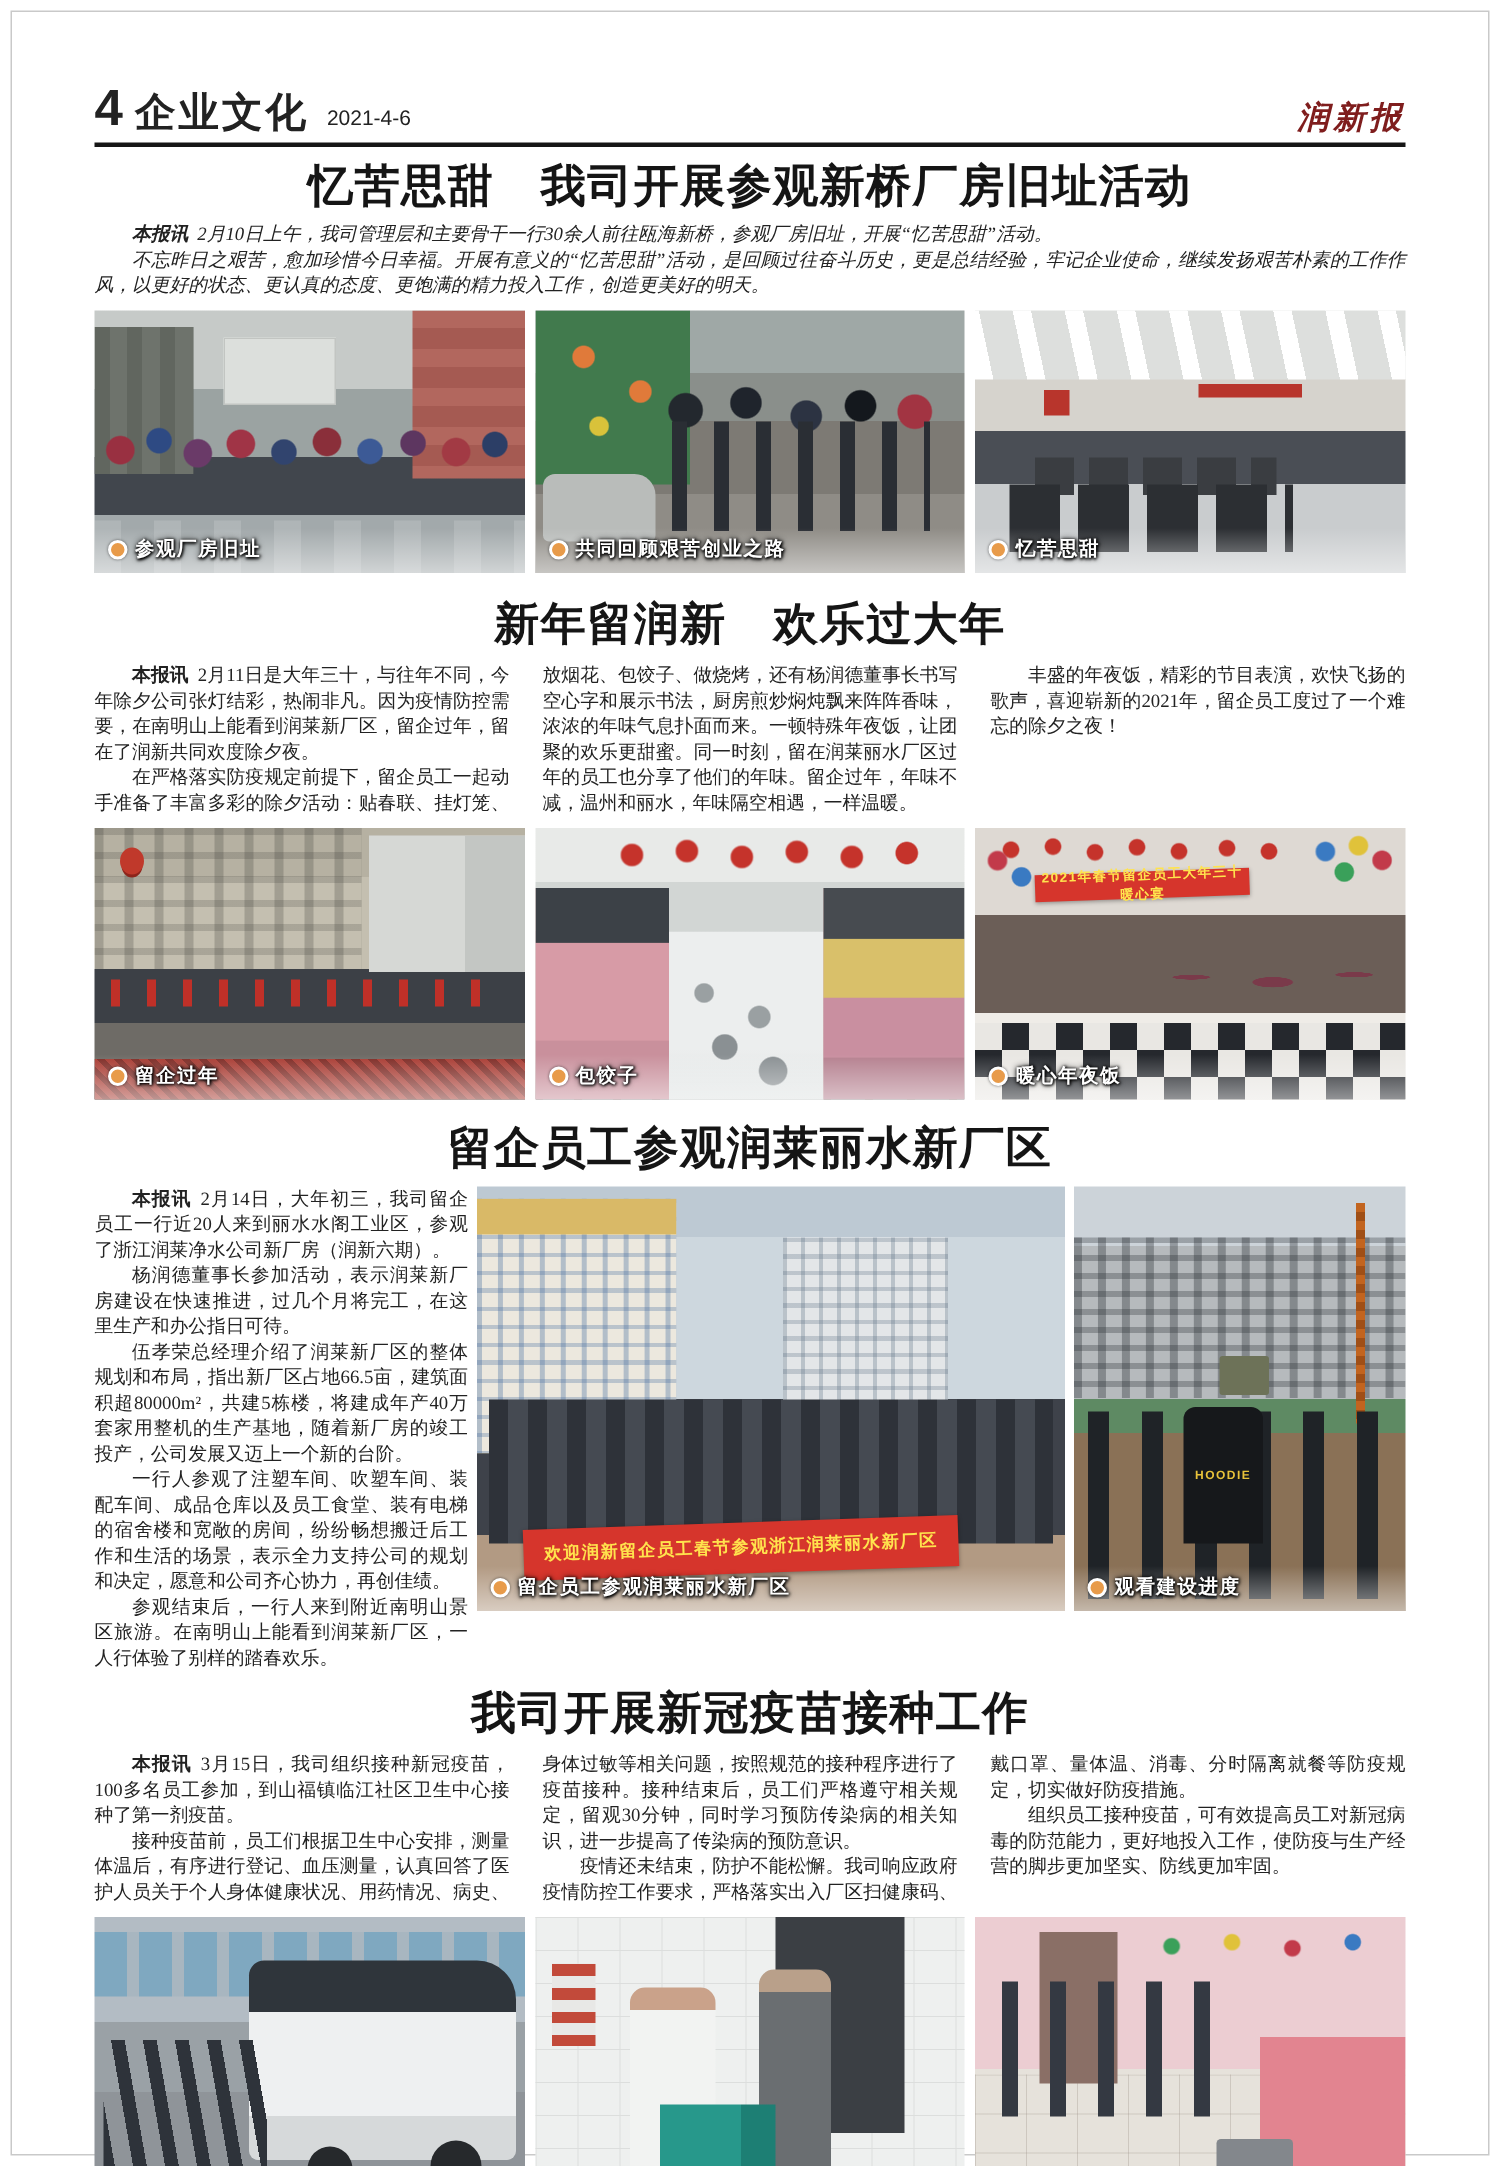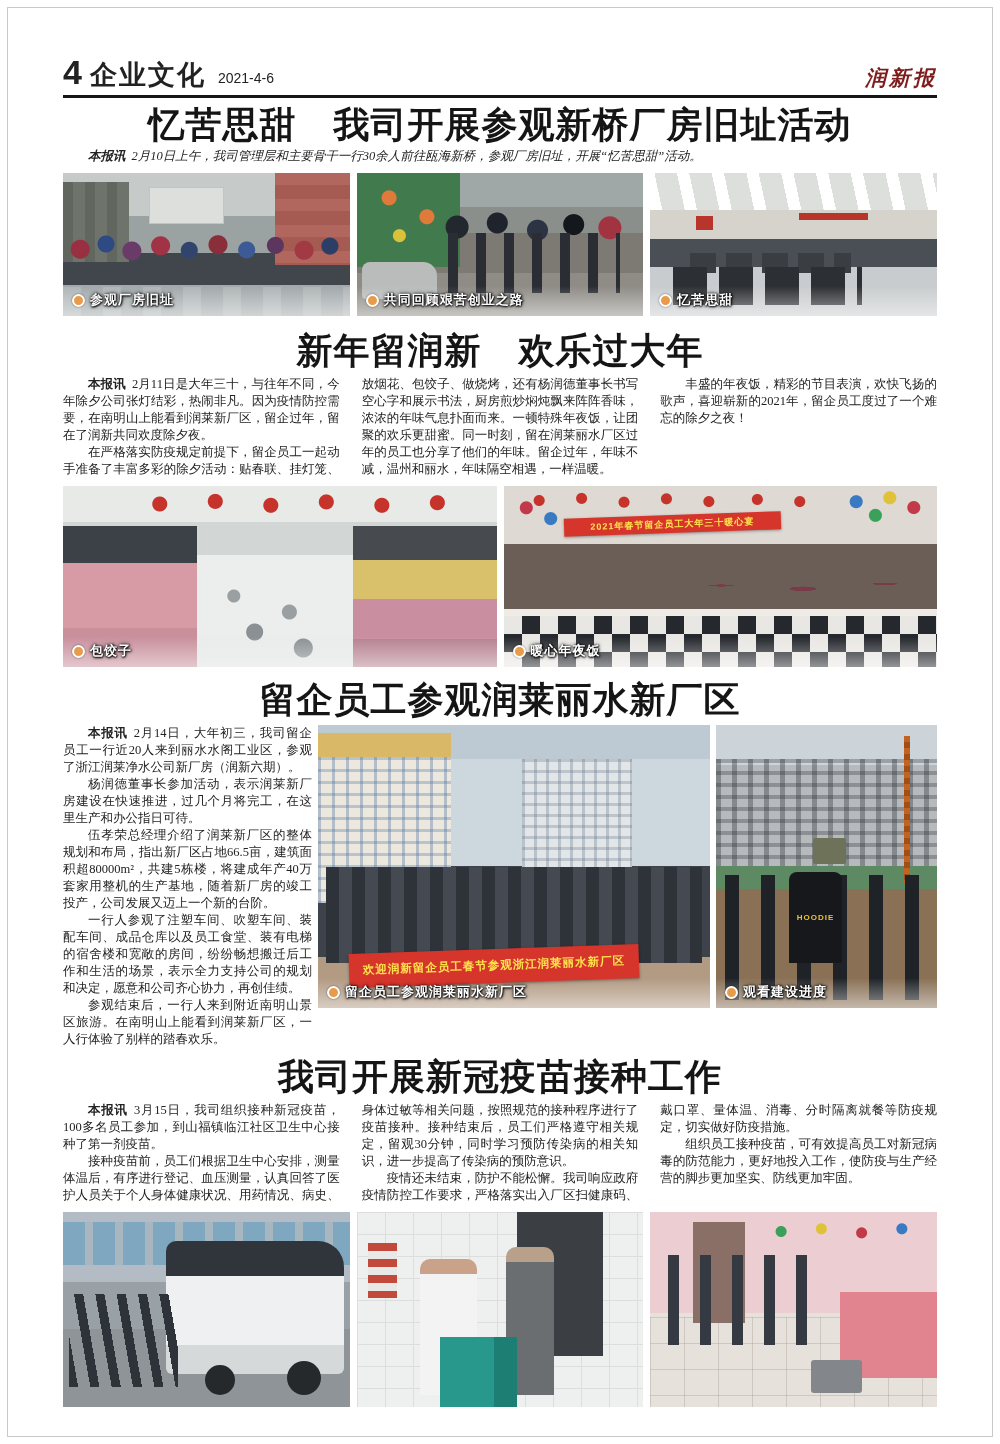--- a/index.html
+++ b/index.html
@@ -10,34 +10,34 @@
 
   
   .hdr{display:flex;align-items:flex-end;border-bottom:3.5px solid #161616;padding-bottom:6px;}
   .hdr .pno{font-family:"Liberation Sans",sans-serif;font-weight:bold;font-size:34px;line-height:1;}
   .hdr .sec{font-family:"Liberation Sans",sans-serif;font-weight:bold;font-size:27px;line-height:1;margin-left:8px;letter-spacing:2px;}
   .hdr .date{font-family:"Liberation Sans",sans-serif;font-size:14px;margin-left:12px;line-height:1.4;color:#222;}
   .hdr .mast{margin-left:auto;font-family:"Liberation Serif",serif;font-style:italic;font-weight:bold;
              font-size:21px;color:#7f1d1d;letter-spacing:3px;line-height:1;}
 
   
-  .atitle{font-family:"Liberation Sans",sans-serif;font-weight:900;font-size:36px;line-height:34px;
+  .atitle{font-family:"Liberation Sans",sans-serif;font-weight:900;font-size:30px;line-height:34px;
           text-align:center;color:#151515;letter-spacing:1px;margin:0;}
   .t1{margin-top:10px;}  .t2{margin-top:18px;}  .t3{margin-top:16px;}  .t4{margin-top:12px;}
 
   
   .body1{margin-top:6px;font-size:12.5px;line-height:17px;text-align:justify;font-style:italic;}
   .body1 p,.colsbody p,.a3text p{margin:0;text-indent:2em;}
   .lead{font-family:"Liberation Sans",sans-serif;font-weight:bold;margin-right:6px;}
   .colsbody{margin-top:8px;column-count:3;column-gap:22px;font-size:12.5px;line-height:17px;text-align:justify;}
 
   
   .prow{display:flex;gap:7px;margin-top:8px;}
   .prow .ph{flex:1;}
-  .r1{height:143px;} .r2{height:181px;} .r4{height:195px;}
+  .r1{height:175px;} .r2{height:181px;} .r4{height:195px;}
   .a3row{display:flex;gap:6px;margin-top:8px;align-items:flex-start;}
   .a3text{width:249px;flex:0 0 249px;font-size:12.5px;line-height:17px;text-align:justify;}
   .phmid{width:392px;flex:0 0 392px;height:283px;}
   .phend{flex:1;height:283px;}
 
   .ph{position:relative;overflow:hidden;background:#9aa0a0;}
   .s{position:absolute;}
   .capband{left:0;right:0;bottom:0;height:30px;
            background:linear-gradient(180deg,rgba(255,255,255,0),rgba(255,255,255,.5));}
   .cap{position:absolute;left:9px;bottom:7px;display:flex;align-items:center;gap:5px;z-index:6;}
@@ -237,20 +237,21 @@
     <div class="hdr">
       <span class="pno">4</span>
       <span class="sec">企业文化</span>
       <span class="date">2021-4-6</span>
       <span class="mast">润新报</span>
     </div>
 
     <h1 class="atitle t1">忆苦思甜　我司开展参观新桥厂房旧址活动</h1>
     <div class="body1">
       <p><b class="lead">本报讯</b><span>2月10日上午，我司管理层和主要骨干一行30余人前往瓯海新桥，参观厂房旧址，开展“忆苦思甜”活动。</span></p>
+      <p>不忘昨日之艰苦，愈加珍惜今日幸福。开展有意义的“忆苦思甜”活动，是回顾过往奋斗历史，更是总结经验，牢记企业使命，继续发扬艰苦朴素的工作作风，以更好的状态、更认真的态度、更饱满的精力投入工作，创造更美好的明天。</p>
     </div>
     <div class="prow r1">
       <div class="ph a11">
         <div class="s bl"></div>
         <div class="s br"></div>
         <div class="s bm"></div>
         <div class="s um"></div>
         <div class="s gr"></div>
         <div class="s capband"></div>
         <div class="cap">
@@ -284,20 +285,32 @@
       </div>
     </div>
 
     <h1 class="atitle t2">新年留润新　欢乐过大年</h1>
     <div class="colsbody">
       <p><b class="lead">本报讯</b><span>2月11日是大年三十，与往年不同，今年除夕公司张灯结彩，热闹非凡。因为疫情防控需要，在南明山上能看到润莱新厂区，留企过年，留在了润新共同欢度除夕夜。</span></p>
       <p>在严格落实防疫规定前提下，留企员工一起动手准备了丰富多彩的除夕活动：贴春联、挂灯笼、放烟花、包饺子、做烧烤，还有杨润德董事长书写空心字和展示书法，厨房煎炒焖炖飘来阵阵香味，浓浓的年味气息扑面而来。一顿特殊年夜饭，让团聚的欢乐更甜蜜。同一时刻，留在润莱丽水厂区过年的员工也分享了他们的年味。留企过年，年味不减，温州和丽水，年味隔空相遇，一样温暖。</p>
       <p>丰盛的年夜饭，精彩的节目表演，欢快飞扬的歌声，喜迎崭新的2021年，留企员工度过了一个难忘的除夕之夜！</p>
     </div>
     <div class="prow r2">
+      <div class="ph a21">
+        <div class="s win"></div>
+        <div class="s bw"></div>
+        <div class="s sc"></div>
+        <div class="s deb"></div>
+        <div class="s lant"></div>
+        <div class="s capband"></div>
+        <div class="cap">
+            <span class="dot"></span>
+            <span class="txt">留企过年</span>
+          </div>
+      </div>
       <div class="ph a22">
         <div class="s lan"></div>
         <div class="s tab"></div>
         <div class="s bowls"></div>
         <div class="s pl"></div>
         <div class="s pr"></div>
         <div class="s capband"></div>
         <div class="cap">
             <span class="dot"></span>
             <span class="txt">包饺子</span>

